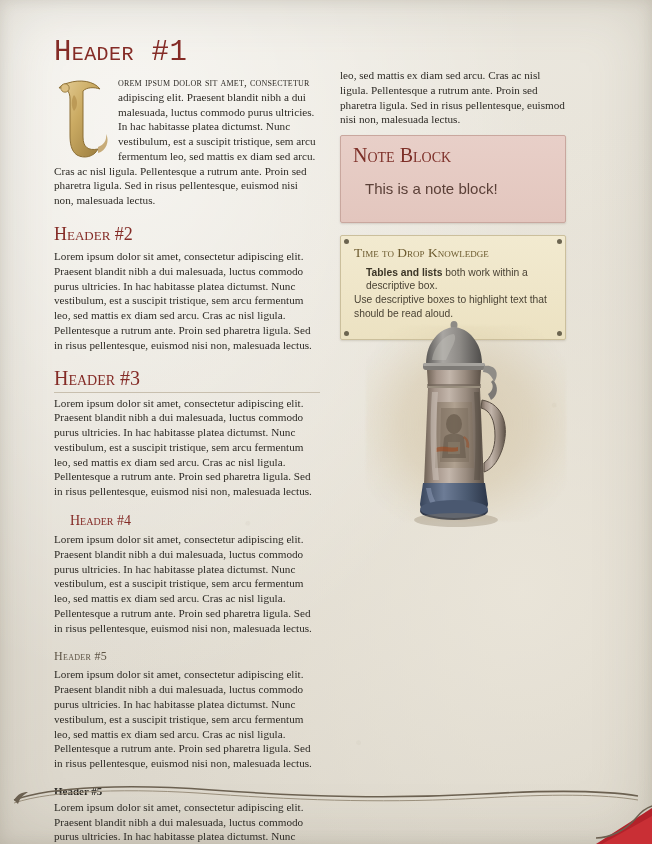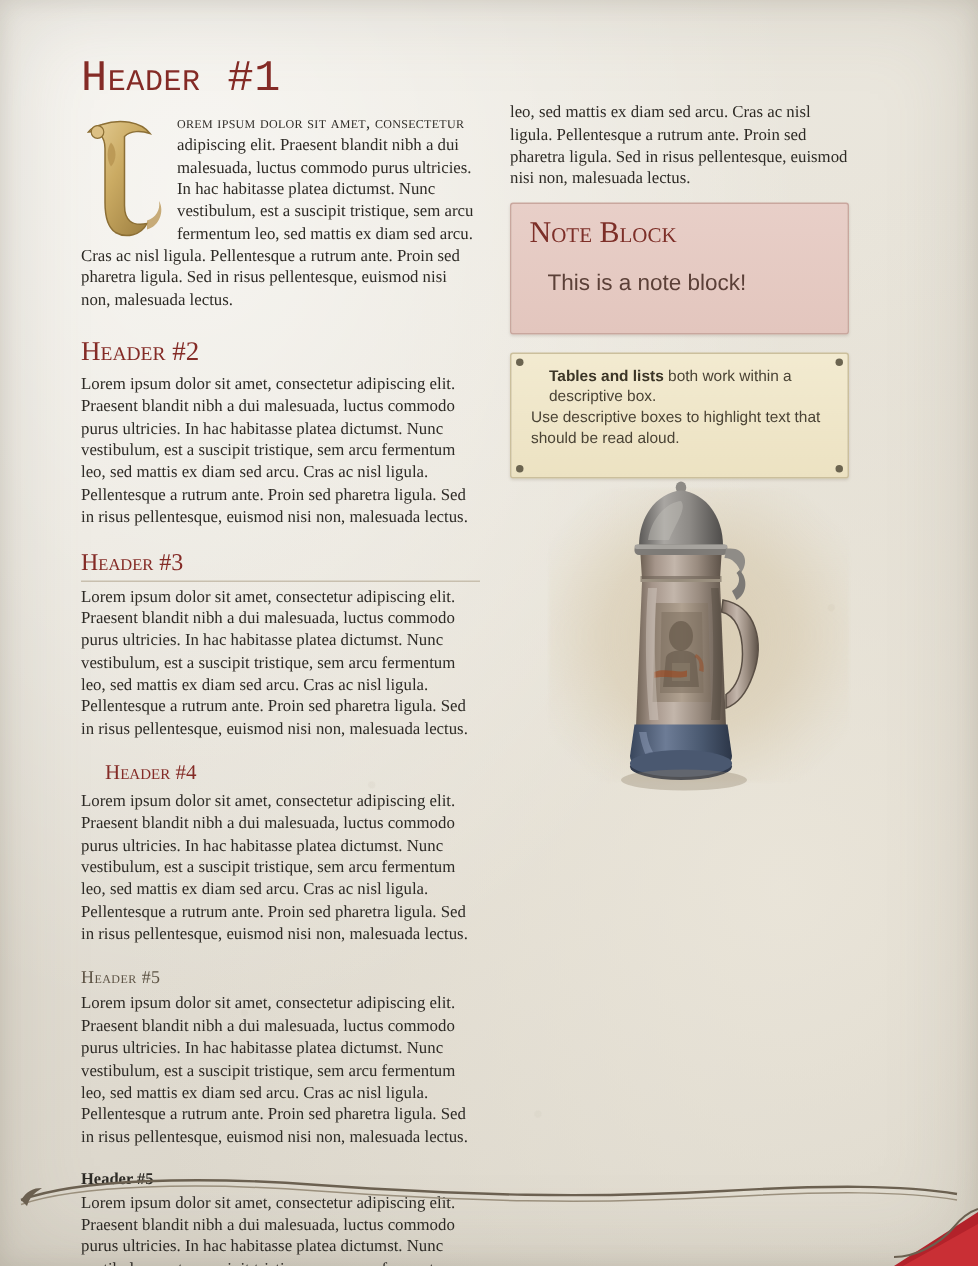--- a/index.html
+++ b/index.html
@@ -87,21 +87,21 @@
     font-variant: small-caps;
     color: #842b26;
     font-size: 18px;
     margin: 16px 0 4px 0;
     font-weight: normal;
   }
   .h3 {
     font-family: "Liberation Serif", serif;
     font-variant: small-caps;
     color: #842b26;
-    font-size: 16px;
+    font-size: 20px;
     margin: 14px 0 3px 0;
     font-weight: normal;
     border-bottom: 1px solid #c8bfae;
     padding-bottom: 2px;
   }
   .h4 {
     font-family: "Liberation Serif", serif;
     font-variant: small-caps;
     color: #842b26;
     font-size: 14px;
@@ -314,20 +314,21 @@
       <div class="note-block">
         <div class="note-title">Note Block</div>
         <p class="note-text">This is a note block!</p>
       </div>
 
       <div class="desc-box">
         <span class="corner c-tl"></span>
         <span class="corner c-tr"></span>
         <span class="corner c-bl"></span>
         <span class="corner c-br"></span>
+        <div class="desc-title">Time to Drop Knowledge</div>
         <p class="desc-text indent"><b>Tables and lists</b><span> both work within a descriptive box.</span></p>
         <p class="desc-text">Use descriptive boxes to highlight text that should be read aloud.</p>
       </div>
     </div>
 
     <div class="illus-wrap">
       <div class="illus-stain"></div>
       <div class="illus">
         <svg width="132" height="226" viewBox="0 0 132 226" xmlns="http://www.w3.org/2000/svg">
           <defs>

